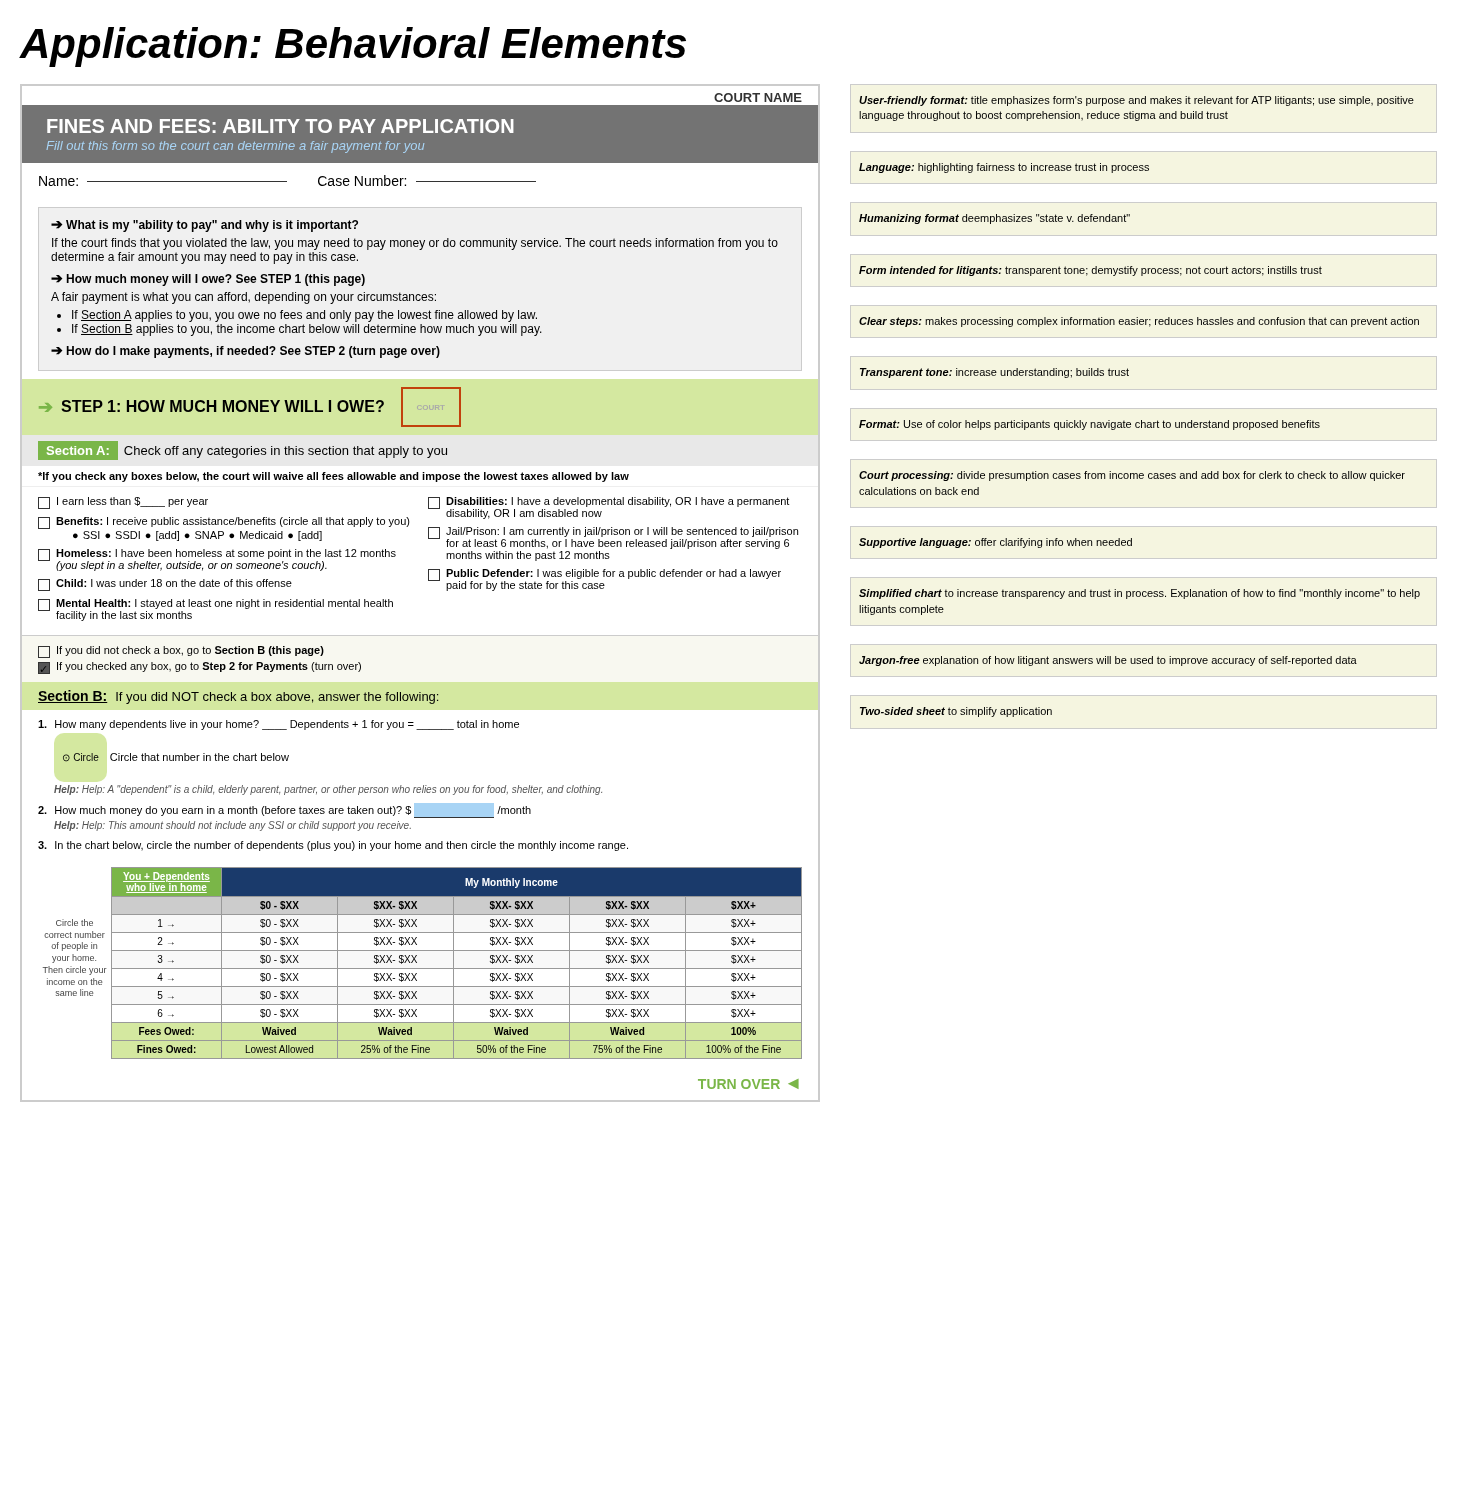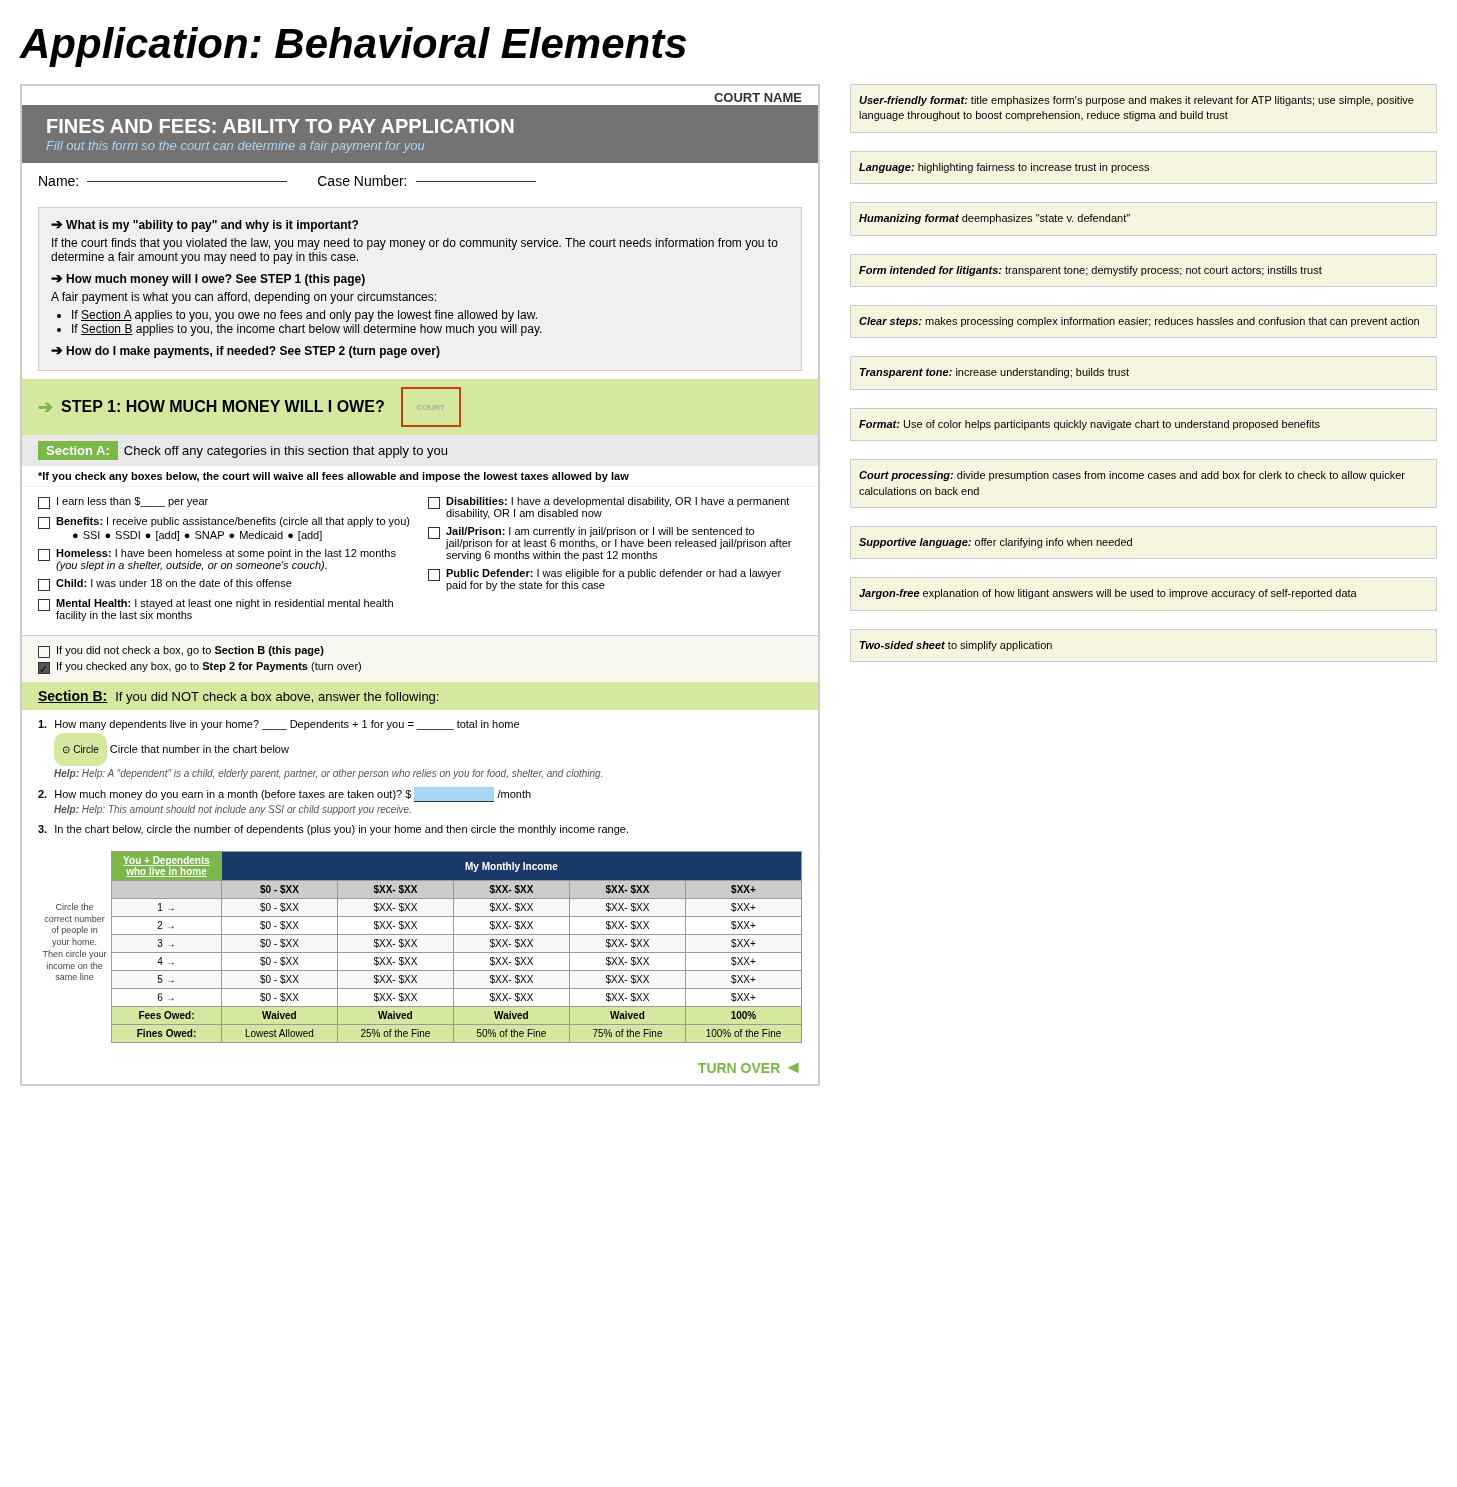--- a/index.html
+++ b/index.html
@@ -51,21 +51,21 @@
     .checkbox-nav { padding: 6px 16px; font-size: 11px; background: #f8f8f0; border-top: 1px solid #ccc; }
     .checkbox-nav .nav-item { display: flex; gap: 6px; margin: 2px 0; }
     
     .section-b-header { background: #d4e8a0; padding: 6px 16px; font-size: 13px; display: flex; gap: 8px; align-items: baseline; }
     .section-b-label { font-weight: bold; font-size: 14px; text-decoration: underline; }
     
     .section-b-content { padding: 8px 16px; font-size: 11px; }
     .question { margin-bottom: 8px; }
     .question-num { font-weight: bold; margin-right: 4px; }
     
-    .circle-btn { background: #d4e8a0; border: none; padding: 11px 8px; font-size: 10px; cursor: pointer; border-radius: 10px; }
+    .circle-btn { background: #d4e8a0; border: none; padding: 19px 8px; font-size: 10px; cursor: pointer; border-radius: 10px; }
     
     .help-text { font-style: italic; font-size: 10px; color: #555; margin-top: 2px; }
     .help-label { font-weight: bold; }
     
     .income-field { background: #a8d4f5; border: none; border-bottom: 1px solid #333; width: 80px; padding: 1px 3px; font-size: 11px; }
     
     .income-table { width: 100%; border-collapse: collapse; font-size: 10px; margin-top: 8px; }
     .income-table th, .income-table td { border: 1px solid #999; padding: 3px 4px; text-align: center; }
     .income-table .sub-header th { background: #ccc; }
     .income-table .you-header { background: #7ab648; color: white; text-align: center; text-decoration: underline; }
@@ -178,21 +178,21 @@
           <span><span style="font-weight:bold;">Mental Health:</span> I stayed at least one night in residential mental health facility in the last six months</span>
         </div>
       </div>
       <div class="col-right">
         <div class="checkbox-item">
           <div class="cb"></div>
           <span><span style="font-weight:bold;">Disabilities:</span> I have a developmental disability, OR I have a permanent disability, OR I am disabled now</span>
         </div>
         <div class="checkbox-item">
           <div class="cb"></div>
-          <span><span style="font-weight:bold;">Jail/Prison:</span> I am currently in jail/prison or I will be sentenced to jail/prison for at least 6 months, or I have been released jail/prison after serving 6 months within the past 12 months</span>
+          <span><span style="font-weight:normal;">Jail/Prison:</span> I am currently in jail/prison or I will be sentenced to jail/prison for at least 6 months, or I have been released jail/prison after serving 6 months within the past 12 months</span>
         </div>
         <div class="checkbox-item">
           <div class="cb"></div>
           <span><span style="font-weight:bold;">Public Defender:</span> I was eligible for a public defender or had a lawyer paid for by the state for this case</span>
         </div>
       </div>
     </div>
 
     <div class="checkbox-nav">
       <div class="nav-item">
@@ -386,20 +386,24 @@
     <div class="ann">
       <strong>Court processing:</strong>
       <span>divide presumption cases from income cases and add box for clerk to check to allow quicker calculations on back end</span>
     </div>
 
     <div class="ann">
       <strong>Supportive language:</strong>
       <span>offer clarifying info when needed</span>
     </div>
 
+    <div class="ann">
+      <strong>Simplified chart</strong>
+      <span>to increase transparency and trust in process. Explanation of how to find "monthly income" to help litigants complete</span>
+    </div>
 
     <div class="ann">
       <strong>Jargon-free</strong>
       <span>explanation of how litigant answers will be used to improve accuracy of self-reported data</span>
     </div>
 
     <div class="ann">
       <strong>Two-sided sheet</strong>
       <span>to simplify application</span>
     </div>

